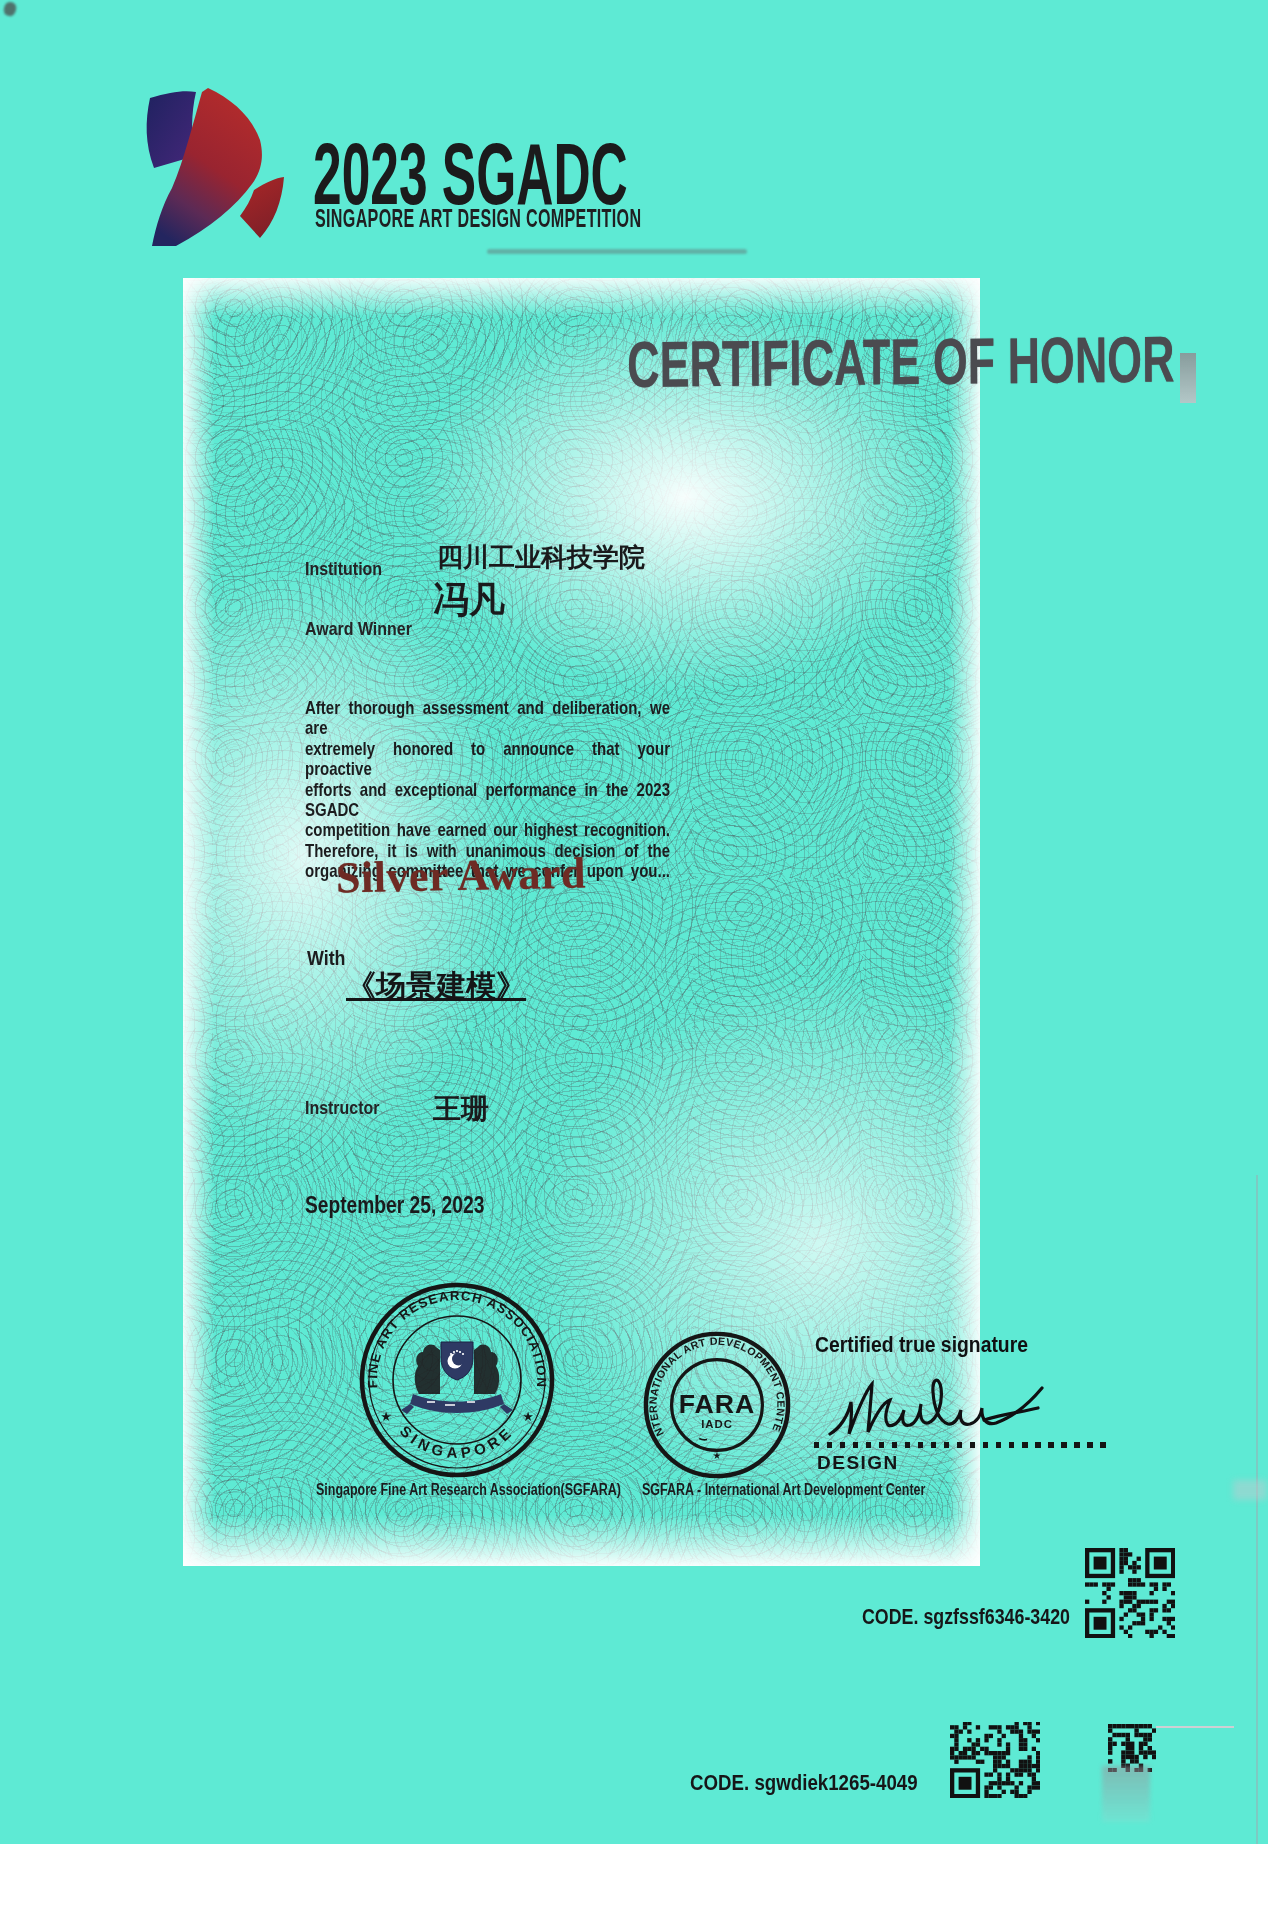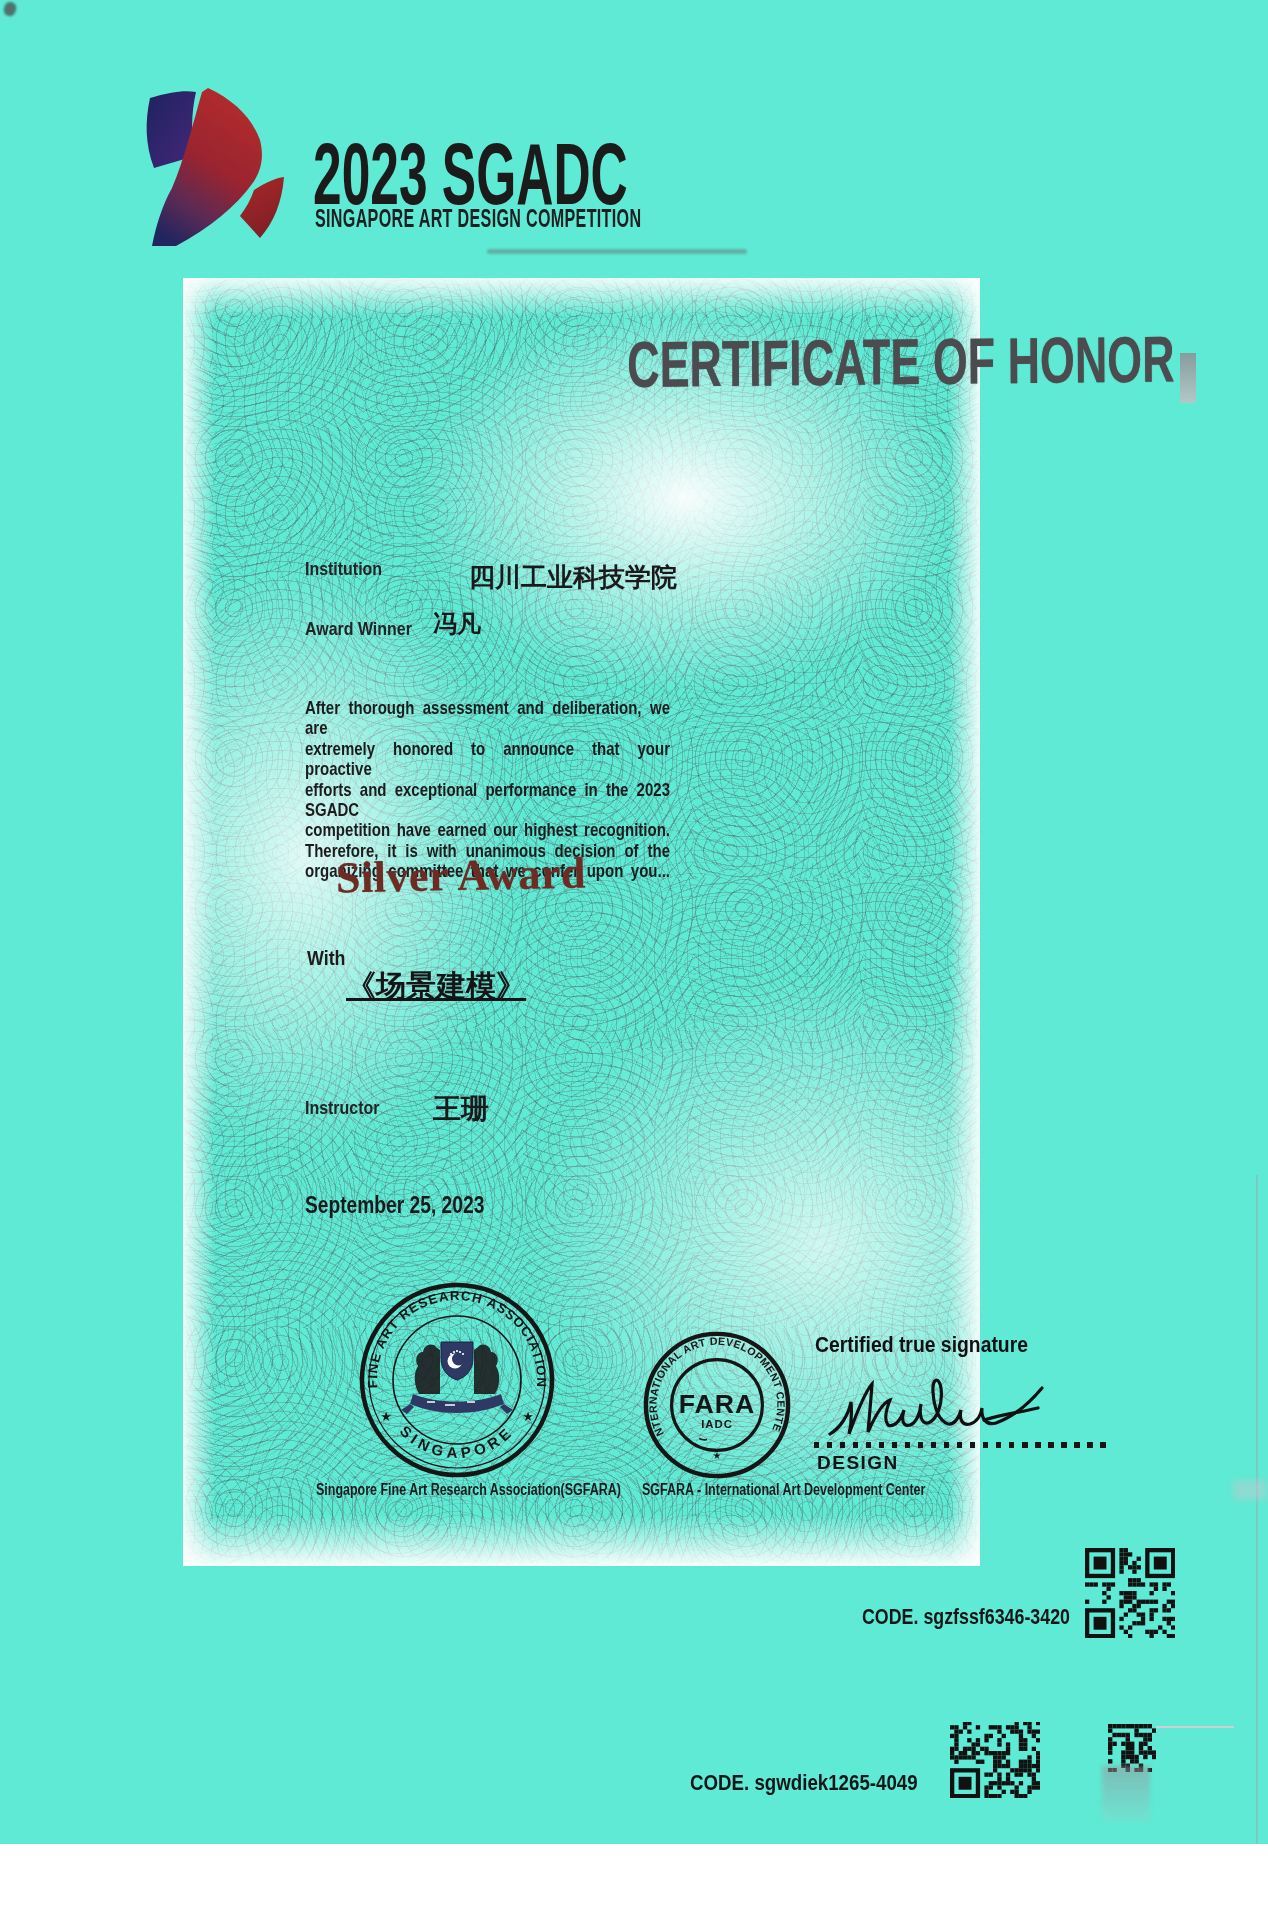--- a/index.html
+++ b/index.html
@@ -38,23 +38,23 @@
       radial-gradient(420px 380px at 80% 75%, rgba(255,255,255,.7), rgba(255,255,255,0) 70%),
       linear-gradient(to right, rgba(255,255,255,.9), rgba(255,255,255,0) 4%, rgba(255,255,255,0) 96%, rgba(255,255,255,.9)),
       linear-gradient(to bottom, rgba(255,255,255,.9), rgba(255,255,255,0) 3%, rgba(255,255,255,0) 96%, rgba(255,255,255,.95));}
 
   .cert-title{left:627px;top:332px;font-size:65px;line-height:1;color:#4b4b50;
     text-shadow:0 0 1px rgba(70,70,78,.65);transform:scaleX(.69) rotate(-.4deg);transform-origin:left top;}
 
   
   .lbl{font-size:19px;font-weight:bold;color:#242426;transform:scaleX(.84);}
   .inst-label{left:305px;top:558px;}
-  .inst-value{left:437px;top:560px;font-size:26px;color:#1a1a1c;margin-left:32px;}
+  .inst-value{left:437px;top:540px;font-size:26px;color:#1a1a1c;}
   .aw-label{left:305px;top:618px;}
-  .aw-value{left:433px;top:608px;font-size:24px;color:#1a1a1c;}
+  .aw-value{left:433px;top:576px;font-size:36px;color:#1a1a1c;}
   .instr-label{left:305px;top:1097px;}
   .instr-value{left:433px;top:1090px;font-size:28px;color:#1a1a1c;}
 
   .body-par{left:305px;top:698px;width:462px;transform:scaleX(.79);transform-origin:left top;
     font-size:19px;font-weight:bold;line-height:20.4px;color:#1c1c1e;}
   .body-par div{text-align:justify;text-align-last:justify;}
 
   .award-name{left:336px;top:850px;font-family:"Liberation Serif", serif;font-weight:bold;font-size:44px;
     color:#6e2b24;letter-spacing:.5px;transform:rotate(-1.1deg);text-shadow:0 0 1px rgba(90,35,30,.5);}
   .with-label{left:307px;top:946px;font-size:21px;font-weight:bold;color:#1c1c1e;transform:scaleX(.85);}

